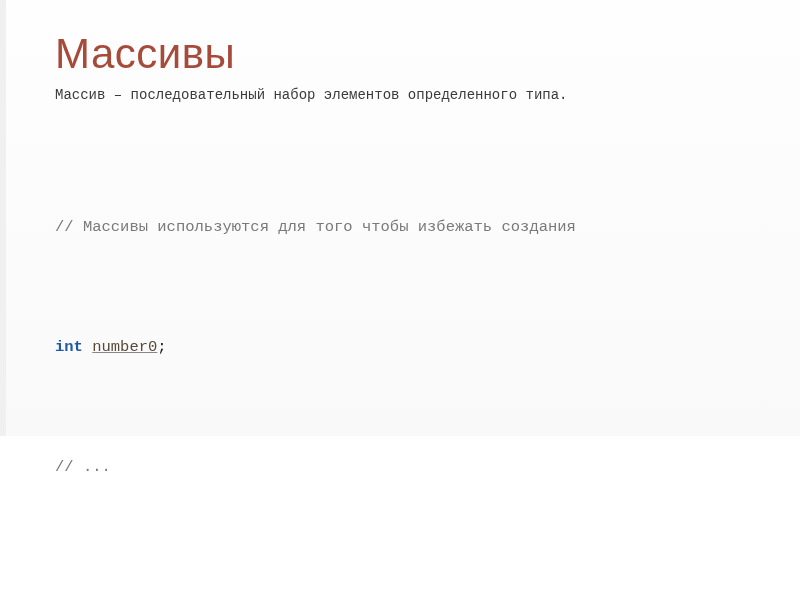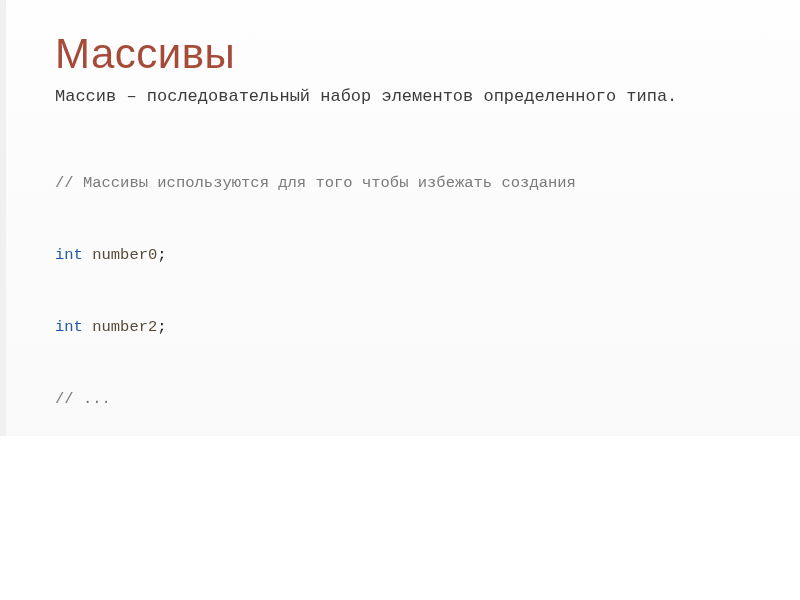--- a/index.html
+++ b/index.html
@@ -28,51 +28,50 @@
   }
   h1.title {
     font-family: "Segoe UI", Arial, sans-serif;
     font-weight: 400;
     font-size: 42px;
     color: #a64b3a;
     margin: 0 0 8px 0;
     letter-spacing: 0.5px;
   }
   .subtitle {
-    font-size: 17px;
+    font-size: 14px;
     color: #3b3b3b;
     margin: 0 0 14px 0;
     line-height: 1.35;
     font-family: "Consolas", "Courier New", monospace;
   }
   .code {
     font-size: 15.5px;
     line-height: 1.55;
     font-family: "Consolas", "Courier New", monospace;
     white-space: pre-wrap;
     color: #222;
   }
-  .kw   { color: #1e5aa8; font-weight: normal; }
+  .kw   { color: #1e5aa8; font-weight: bold; }
   .cmt  { color: #7a7a7a; }
-  .ref  { color: #584a38; text-decoration-color: #888; }
-  .line { display: block; }
+  .ref  { color: #584a38; text-decoration: underline; text-decoration-color: #888; }
+  .line { display: block; margin-top: 48px; }
 </style>
 </head>
 <body>
 
 <div class="slide">
 
   <h1 class="title">Массивы</h1>
 
   <p class="subtitle">Массив – последовательный набор элементов определенного типа.</p>
 
   <div class="code">
     <span class="line"><span class="cmt">// Массивы используются для того чтобы избежать создания</span></span>
     <span class="line"><span class="kw">int</span> <span class="ref">number0</span><span>;</span></span>
-    <span class="line"><span class="kw">int</span> <span class="ref">number2</span><span>;</span></span>
     <span class="line"><span class="cmt">// ...</span></span>
     
     
     
     
     
     
     
     
     

